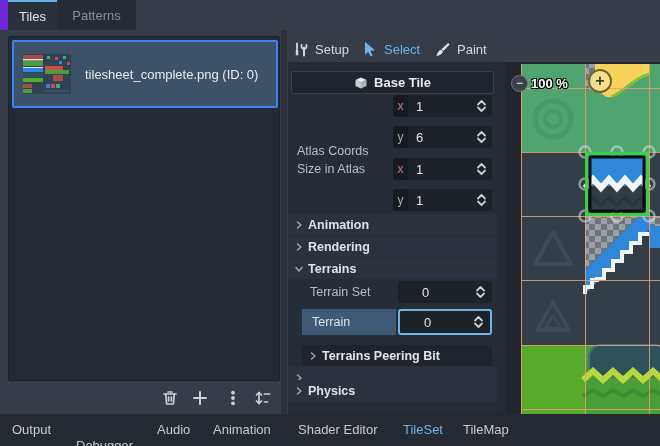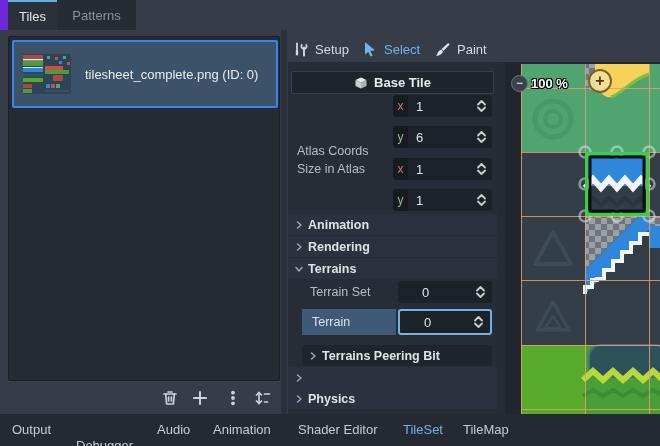--- a/index.html
+++ b/index.html
@@ -286,21 +286,21 @@
         <path d="M3.5,2 L7,5 L3.5,8"></path>
       </svg>
       <span>Terrains Peering Bit</span>
     </div>
 
     <div class="section-row" style="top:305px;">
       <svg width="10" height="10" viewBox="0 0 10 10" fill="none" stroke="#9aa2ac" stroke-width="1.6" stroke-linecap="round" stroke-linejoin="round">
         <path d="M3.5,2 L7,5 L3.5,8"></path>
       </svg>
     </div>
-    <div class="section-row" style="top:326px;">
+    <div class="section-row" style="top:318px;">
       <svg width="10" height="10" viewBox="0 0 10 10" fill="none" stroke="#9aa2ac" stroke-width="1.6" stroke-linecap="round" stroke-linejoin="round">
         <path d="M3.5,2 L7,5 L3.5,8"></path>
       </svg>
       <span>Physics</span>
     </div>
   </div>
 
   <div class="abs seam-insp"></div>
 
   <div class="abs atlas">

